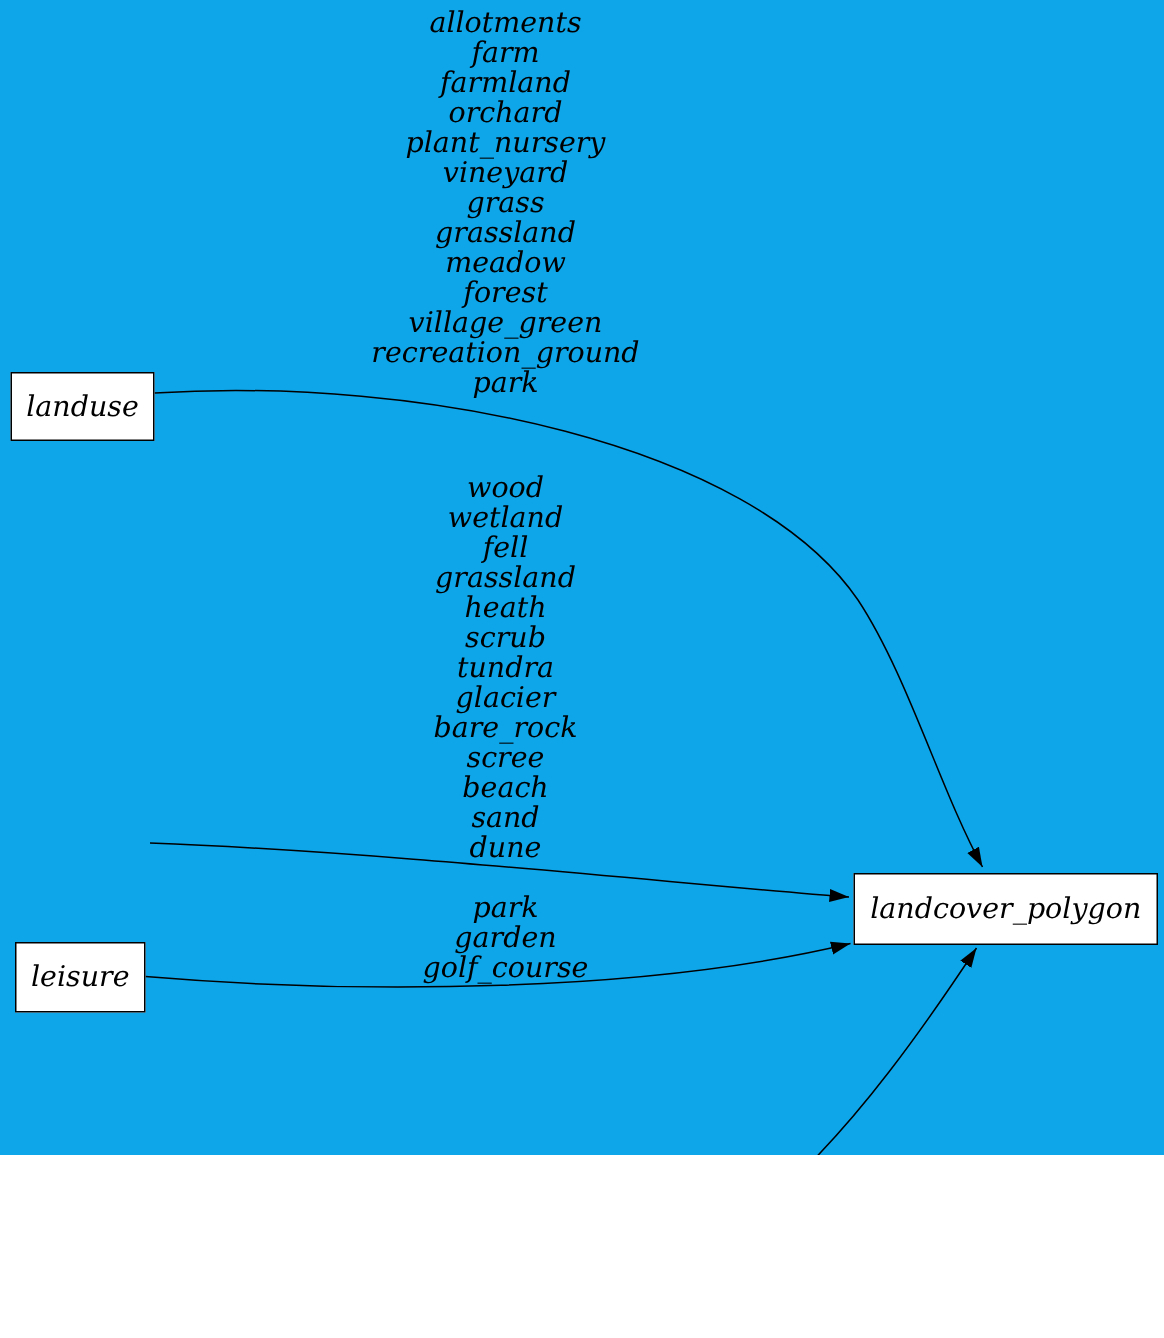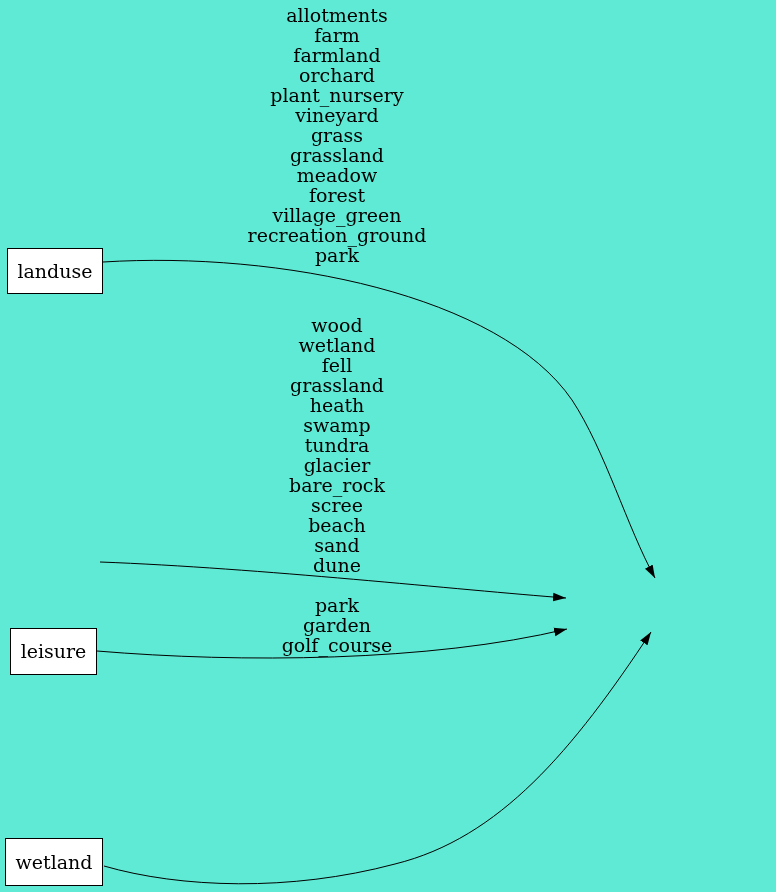--- a/index.html
+++ b/index.html
@@ -1,23 +1,24 @@
 <!DOCTYPE html>
 <html><head>
 <meta charset="utf-8">
 <style>
   html, body { margin: 0; padding: 0; background: #ffffff; }
   .canvas {
     position: relative;
     width: 776px;
-    height: 892px;
-    background: #5eead4;
+    height: 770px;
+    background: #0ea5e9;
     font-family: "DejaVu Serif", serif;
     color: #000000;
     overflow: hidden;
+    font-style: italic;
   }
   .edges-layer {
     position: absolute;
     left: 0; top: 0;
     width: 776px; height: 892px;
   }
   .node {
     position: absolute;
     box-sizing: border-box;
     border: 1px solid #000000;
@@ -77,21 +78,21 @@
 forest
 village_green
 recreation_ground
 park</div>
 
   <div class="edge-label label-natural">wood
 wetland
 fell
 grassland
 heath
-swamp
+scrub
 tundra
 glacier
 bare_rock
 scree
 beach
 sand
 dune</div>
 
   <div class="edge-label label-leisure">park
 garden
@@ -104,14 +105,17 @@
 
 
   <div class="node node-leisure">
     <span>leisure</span>
   </div>
 
   <div class="node node-wetland">
     <span>wetland</span>
   </div>
 
+  <div class="node node-landcover">
+    <span>landcover_polygon</span>
+  </div>
 
 </div>
 
 </body></html>

